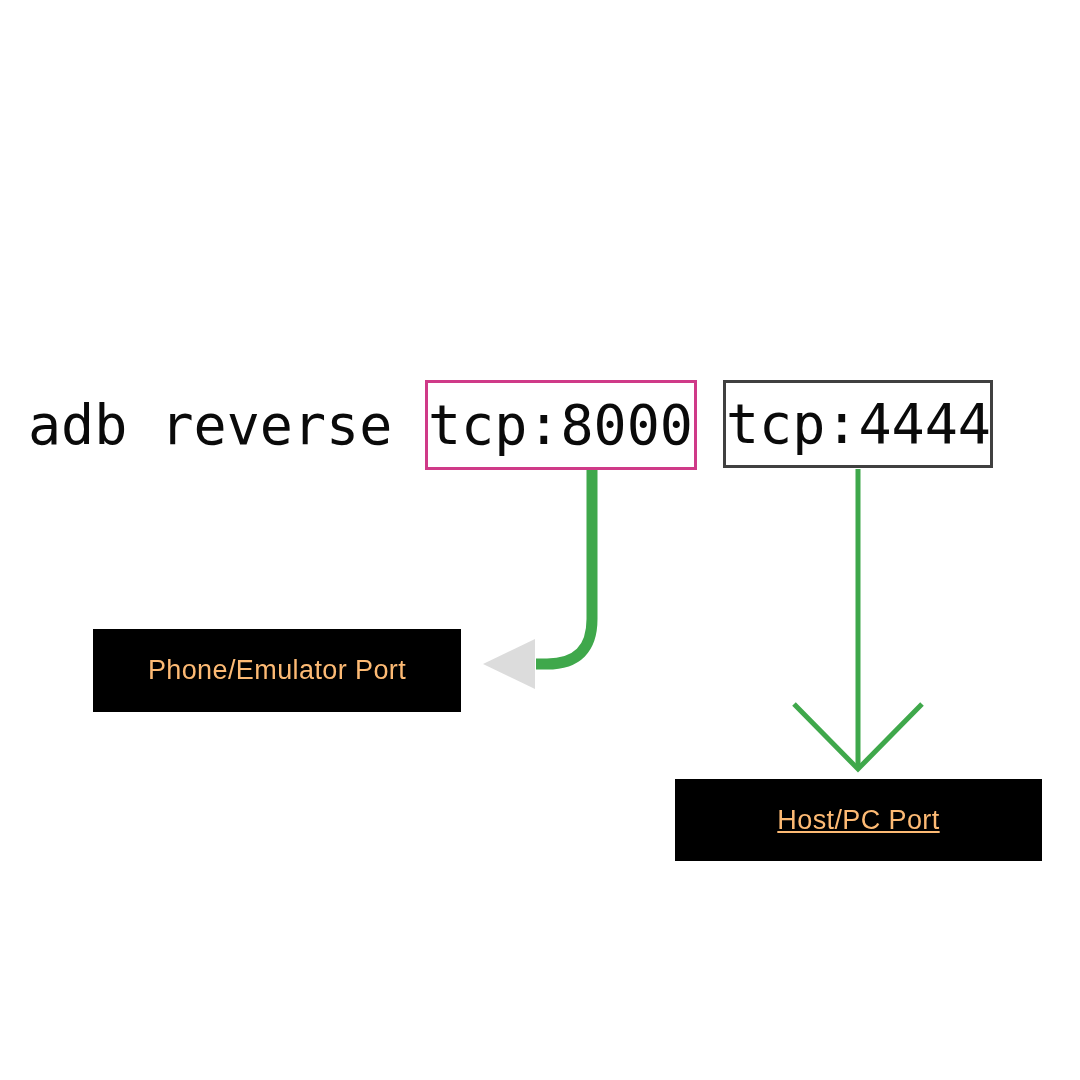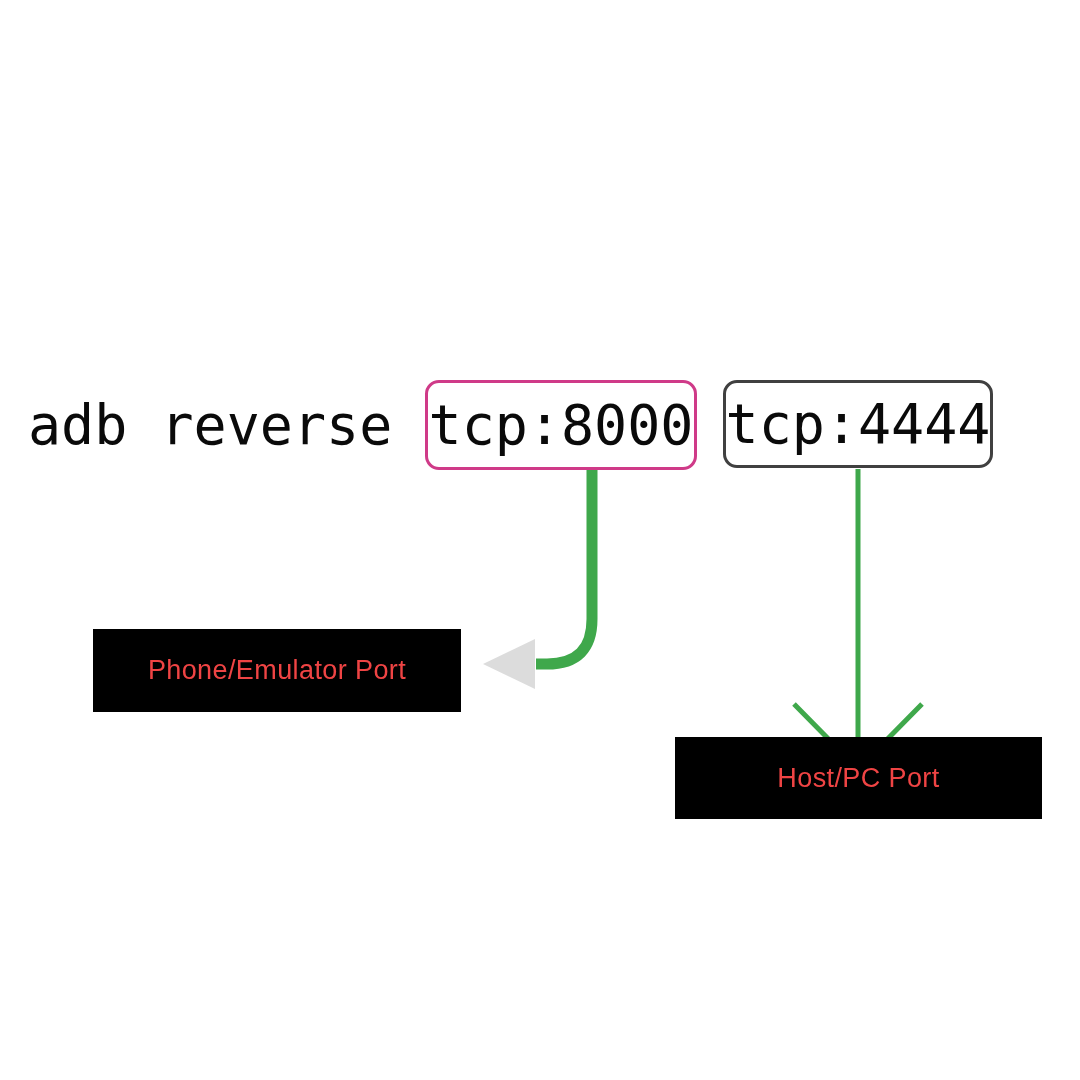--- a/index.html
+++ b/index.html
@@ -25,25 +25,24 @@
     font-size: 55px;
     color: #0a0a0a;
     white-space: pre;
   }
   .port-box {
     position: absolute;
     top: 380px;
     box-sizing: border-box;
     display: flex;
     align-items: center;
-    justify-content: center;
+    justify-content: flex-start;
     font-size: 55px;
     color: #0a0a0a;
     background: #ffffff;
-    border-radius: 14px;
   }
   .port-box.device {
     left: 425px;
     width: 272px;
     height: 90px;
     border: 3px solid #cf3a88;
   }
   .port-box.hostp {
     left: 723px;
     width: 270px;
@@ -53,40 +52,41 @@
   .arrow-layer {
     position: absolute;
     left: 0;
     top: 0;
     width: 1080px;
     height: 1080px;
   }
   .label-box {
     position: absolute;
     background: #000000;
-    color: #ef4444;
+    color: #fdba74;
     display: flex;
     align-items: center;
     justify-content: center;
     font-family: "Liberation Sans", "DejaVu Sans", sans-serif;
     font-size: 27px;
     letter-spacing: 0.4px;
     text-align: right;
   }
   .label-box.phone {
     left: 93px;
     top: 629px;
     width: 368px;
     height: 83px;
   }
   .label-box.hostp {
     left: 675px;
-    top: 737px;
+    top: 779px;
     width: 367px;
     height: 82px;
+    text-decoration: underline;
   }
 </style>
 </head>
 <body>
 
 <div class="canvas">
 
   <div class="cmd-prefix">adb reverse</div>
 
   <div class="port-box device">

